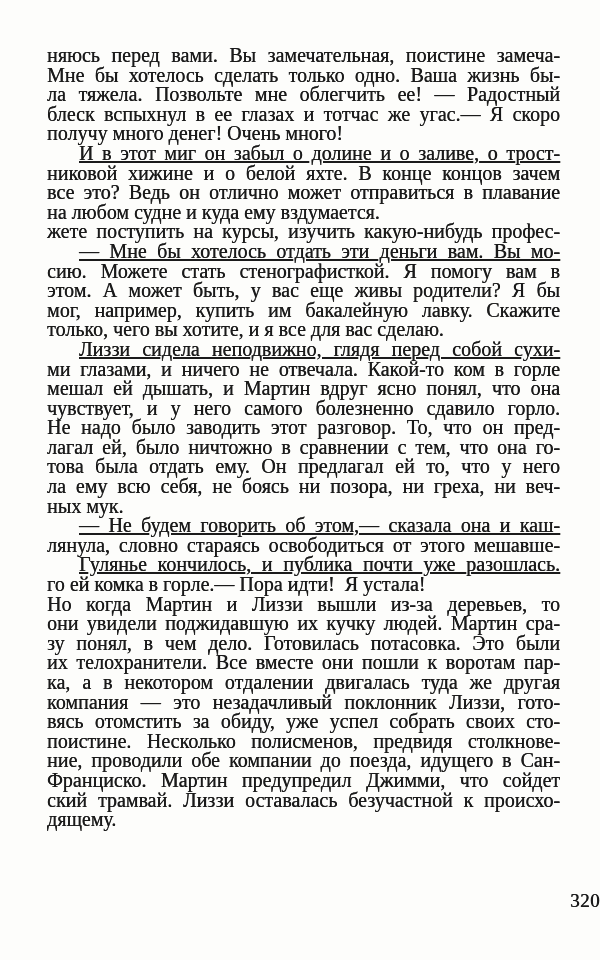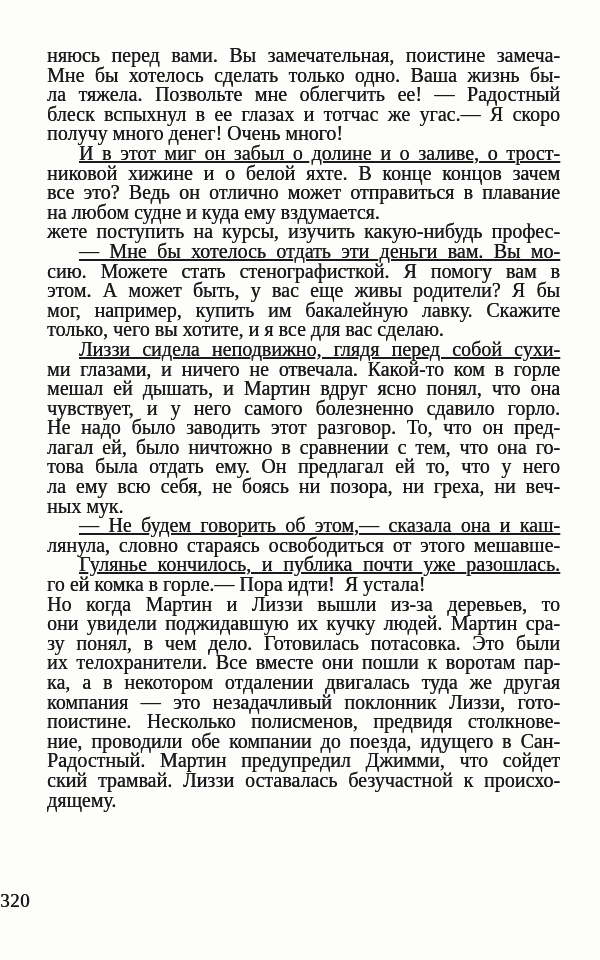--- a/index.html
+++ b/index.html
@@ -42,21 +42,21 @@
   }
   .line.end {
     text-align-last: left;
     white-space: pre-wrap;
   }
   .page-number {
     position: absolute;
     left: 0;
     top: 890px;
     width: 600px;
-    text-align: left;
+    text-align: right;
     font-size: 19px;
     letter-spacing: 0.5px;
     text-shadow: 0.4px 0 0 currentColor;
   }
 </style>
 </head>
 <body>
 
 <div class="page">
   <div class="text-block">
@@ -87,20 +87,21 @@
       <div class="line indent">— Не будем говорить об этом,— сказала она и каш-</div>
       <div class="line">лянула, словно стараясь освободиться от этого мешавше-</div>
       <div class="line indent">Гулянье кончилось, и публика почти уже разошлась.</div>
       <div class="line end">го ей комка в горле.— Пора идти!  Я устала!</div>
       <div class="line">Но когда Мартин и Лиззи вышли из-за деревьев, то</div>
       <div class="line">они увидели поджидавшую их кучку людей. Мартин сра-</div>
       <div class="line">зу понял, в чем дело. Готовилась потасовка. Это были</div>
       <div class="line">их телохранители. Все вместе они пошли к воротам пар-</div>
       <div class="line">ка, а в некотором отдалении двигалась туда же другая</div>
       <div class="line">компания — это незадачливый поклонник Лиззи, гото-</div>
+      <div class="line">вясь отомстить за обиду, уже успел собрать своих сто-</div>
       <div class="line">поистине. Несколько полисменов, предвидя столкнове-</div>
       <div class="line">ние, проводили обе компании до поезда, идущего в Сан-</div>
-      <div class="line">Радостный. Мартин предупредил Джимми, что сойдет</div>
+      <div class="line">Франциско. Мартин предупредил Джимми, что сойдет</div>
       <div class="line">ский трамвай. Лиззи оставалась безучастной к происхо-</div>
       <div class="line end">дящему.</div>
     </div>
   <div class="page-number">320</div>
 </div>
 
 </body></html>

